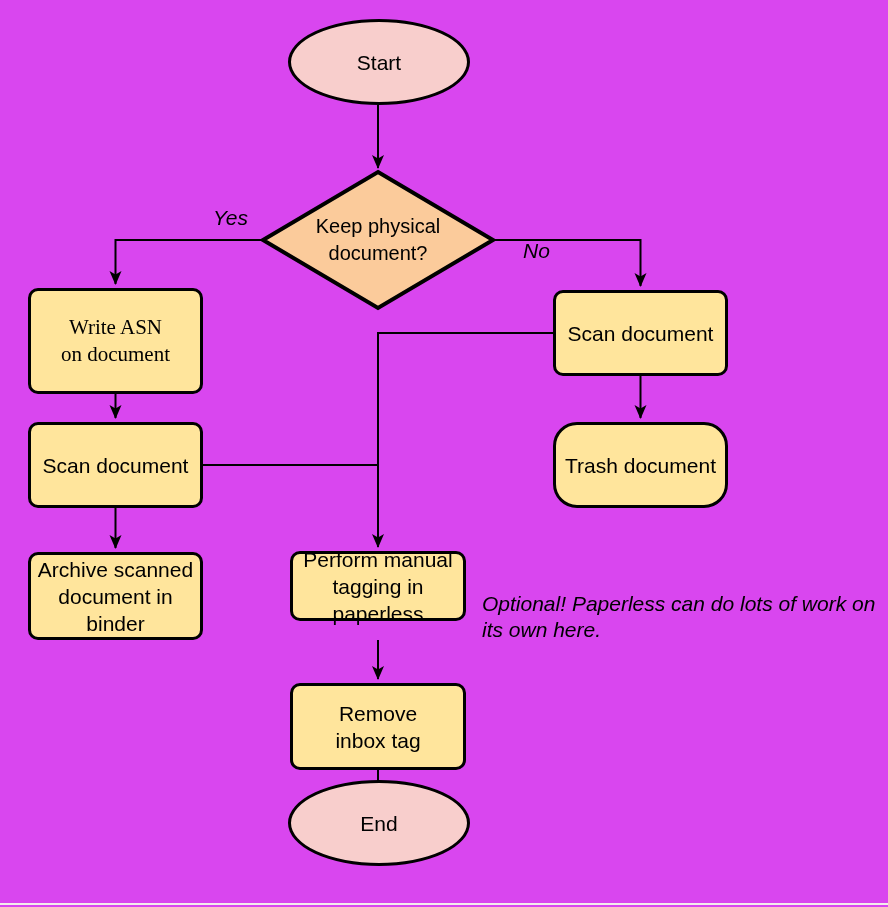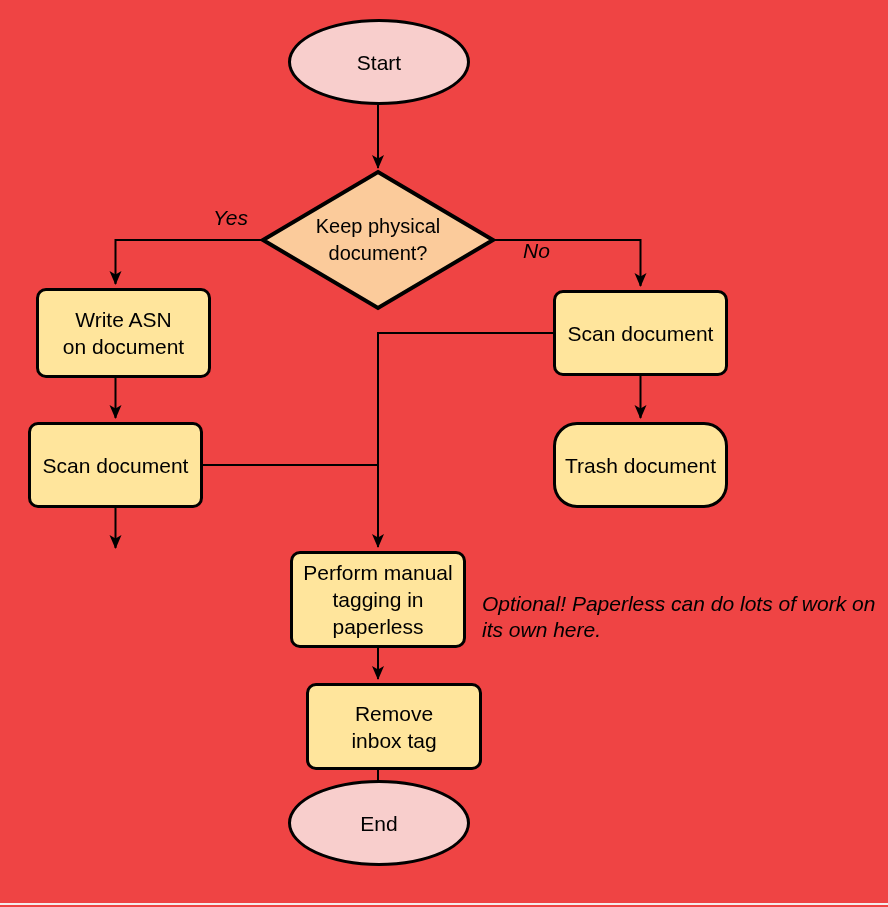--- a/index.html
+++ b/index.html
@@ -4,21 +4,21 @@
 <style>
   html, body {
     margin: 0;
     padding: 0;
     background: #ffffff;
   }
   .canvas {
     position: relative;
     width: 888px;
     height: 907px;
-    background: #ef4444;
+    background: #d946ef;
     overflow: hidden;
     font-family: "Liberation Sans", sans-serif;
     color: #000000;
   }
   svg.wires {
     position: absolute;
     left: 0;
     top: 0;
     z-index: 1;
   }
@@ -123,48 +123,53 @@
     <span>Start</span>
   </div>
 
   <div class="decision-label" style="left:278px; top:212px; width:200px; height:56px;">Keep physical
 document?</div>
 
   <div class="edge-label" style="left:198px; top:206px; width:65px;">Yes</div>
 
   <div class="edge-label" style="left:504px; top:206px; width:65px;margin-top:33px;">No</div>
 
-  <div class="node process" style="left:36px; top:288px; width:175px; height:90px;">
+  <div class="node process" style="left:28px; top:288px; width:175px; height:106px;font-family:Liberation Serif, serif;">
     <span>Write ASN
 on document</span>
   </div>
 
   <div class="node process" style="left:553px; top:290px; width:175px; height:86px;">
     <span>Scan document</span>
   </div>
 
   <div class="node process" style="left:28px; top:422px; width:175px; height:86px;">
     <span>Scan document</span>
   </div>
 
   <div class="node process" style="left:553px; top:422px; width:175px; height:86px;border-radius:24px;">
     <span>Trash document</span>
   </div>
 
+  <div class="node process" style="left:28px; top:552px; width:175px; height:88px;">
+    <span>Archive scanned
+document in
+binder</span>
+  </div>
 
-  <div class="node process" style="left:290px; top:551px; width:176px; height:97px;">
+  <div class="node process" style="left:290px; top:551px; width:176px; height:70px;">
     <span>Perform manual
 tagging in
 paperless</span>
   </div>
 
   <div class="annotation" style="left:482px; top:591px; width:430px;">Optional! Paperless can do lots of work on
 its own here.</div>
 
-  <div class="node process" style="left:290px; top:683px; width:176px; height:87px;margin-left:16px;">
+  <div class="node process" style="left:290px; top:683px; width:176px; height:87px;">
     <span>Remove
 inbox tag</span>
   </div>
 
   <div class="node terminal" style="left:288px; top:780px; width:182px; height:86px;">
     <span>End</span>
   </div>
 
   <div class="bottom-edge"></div>
 

